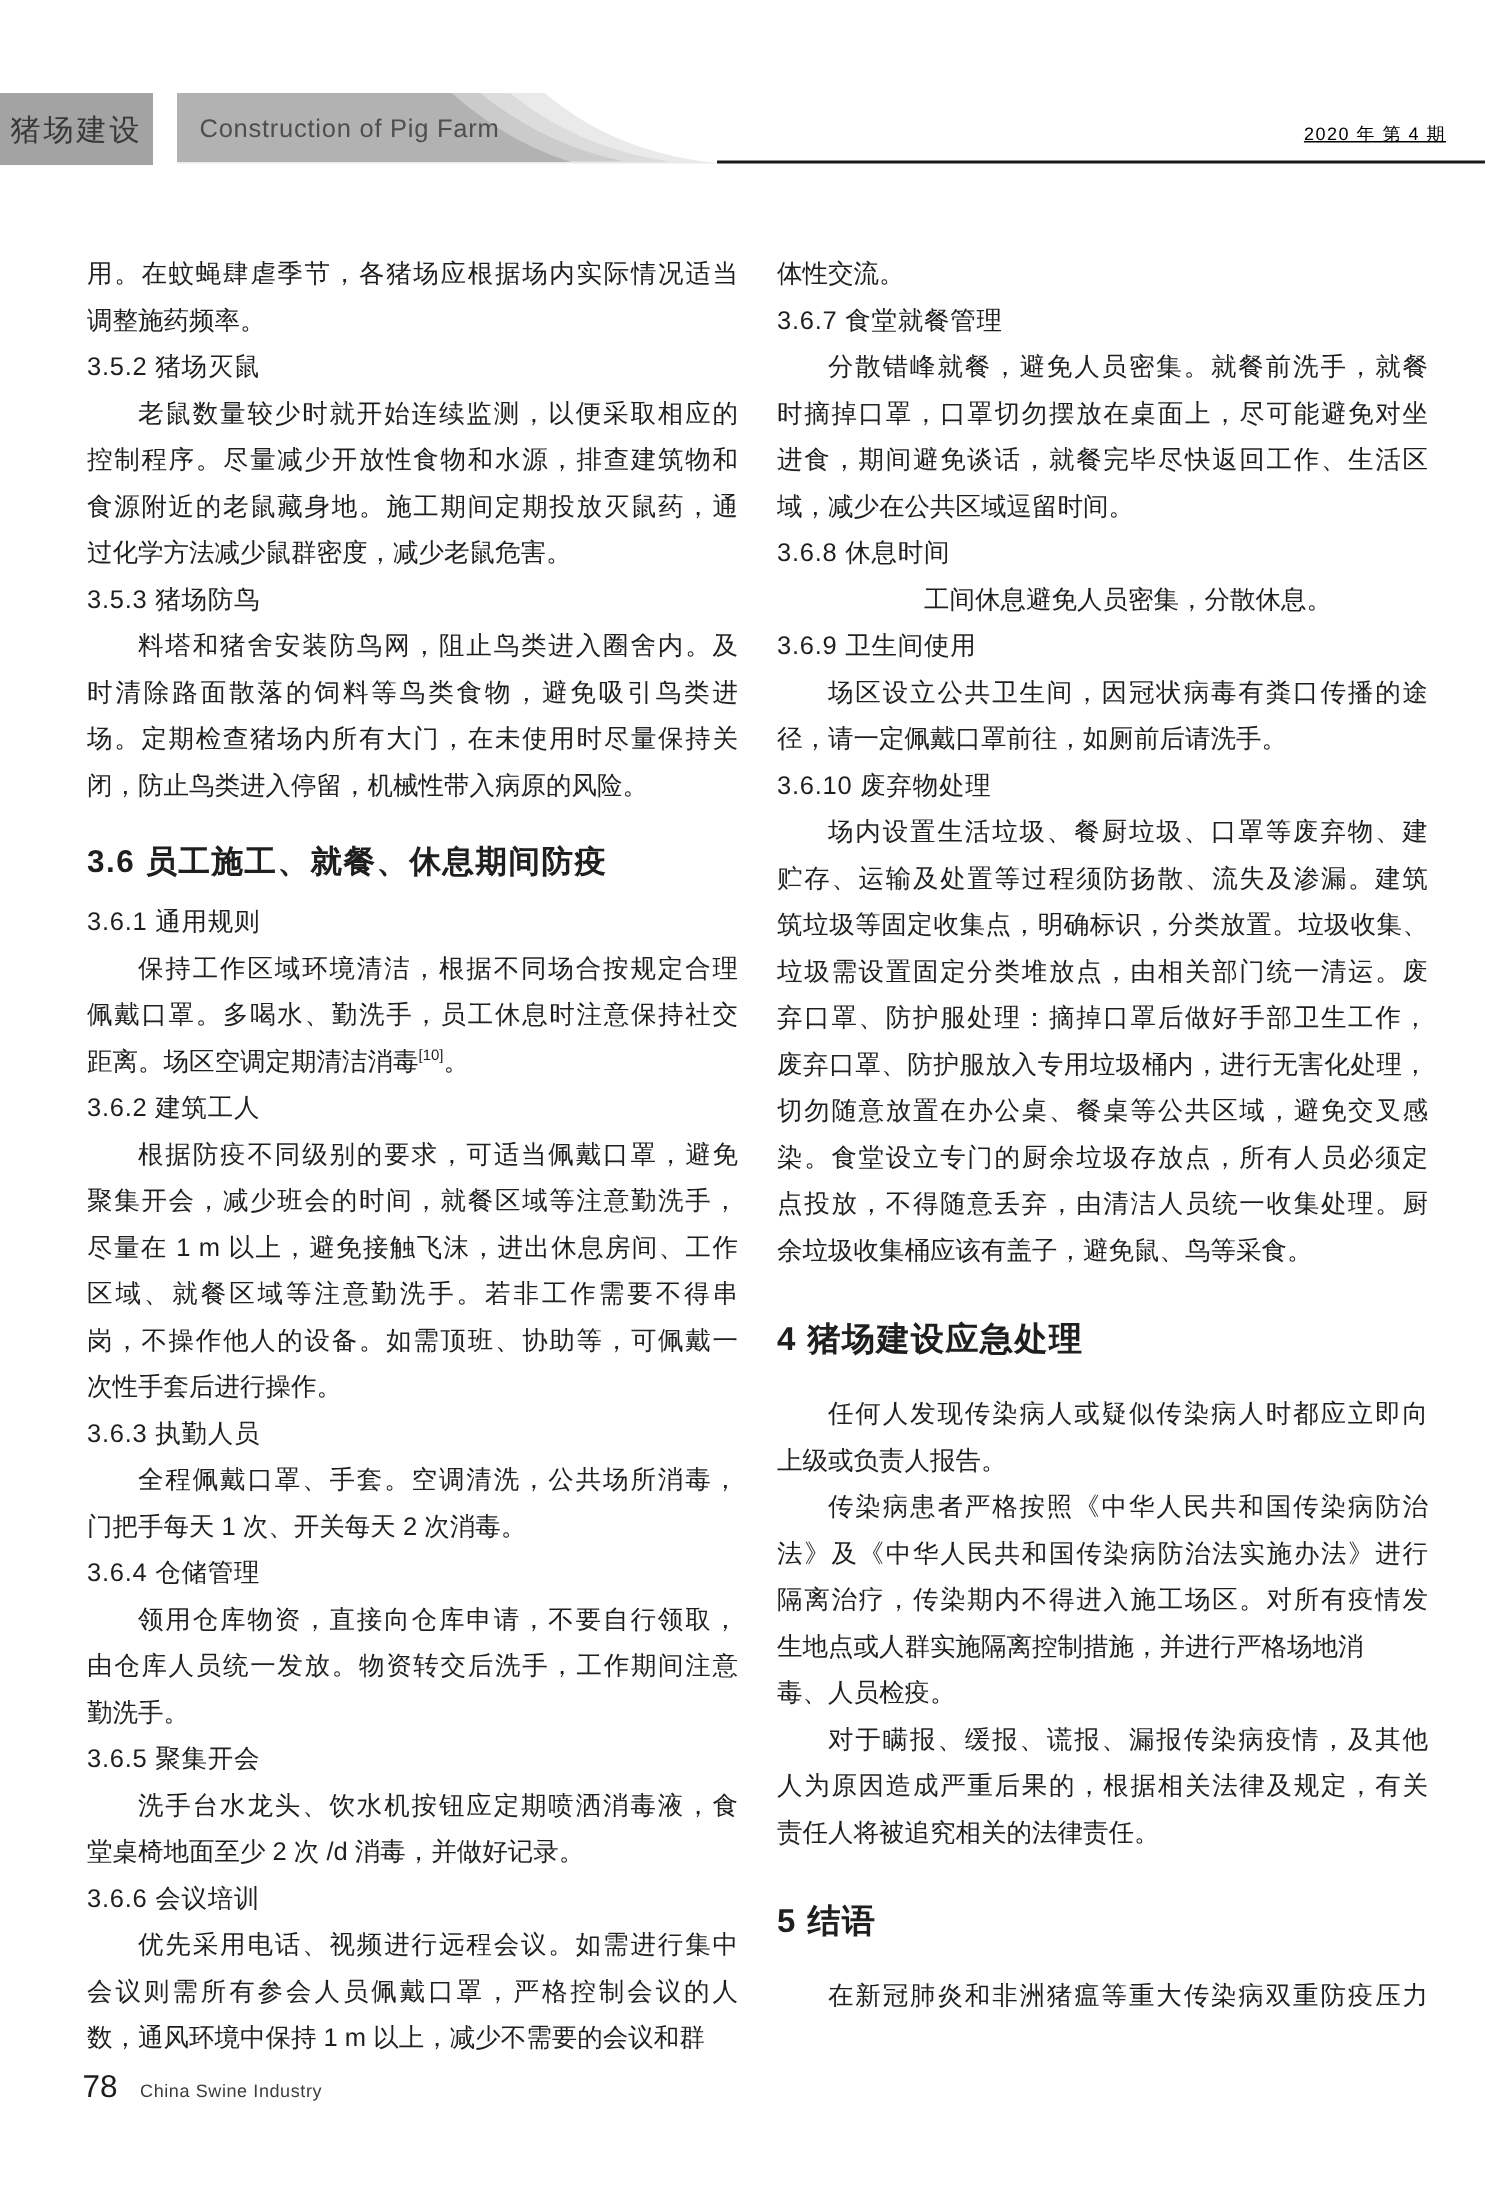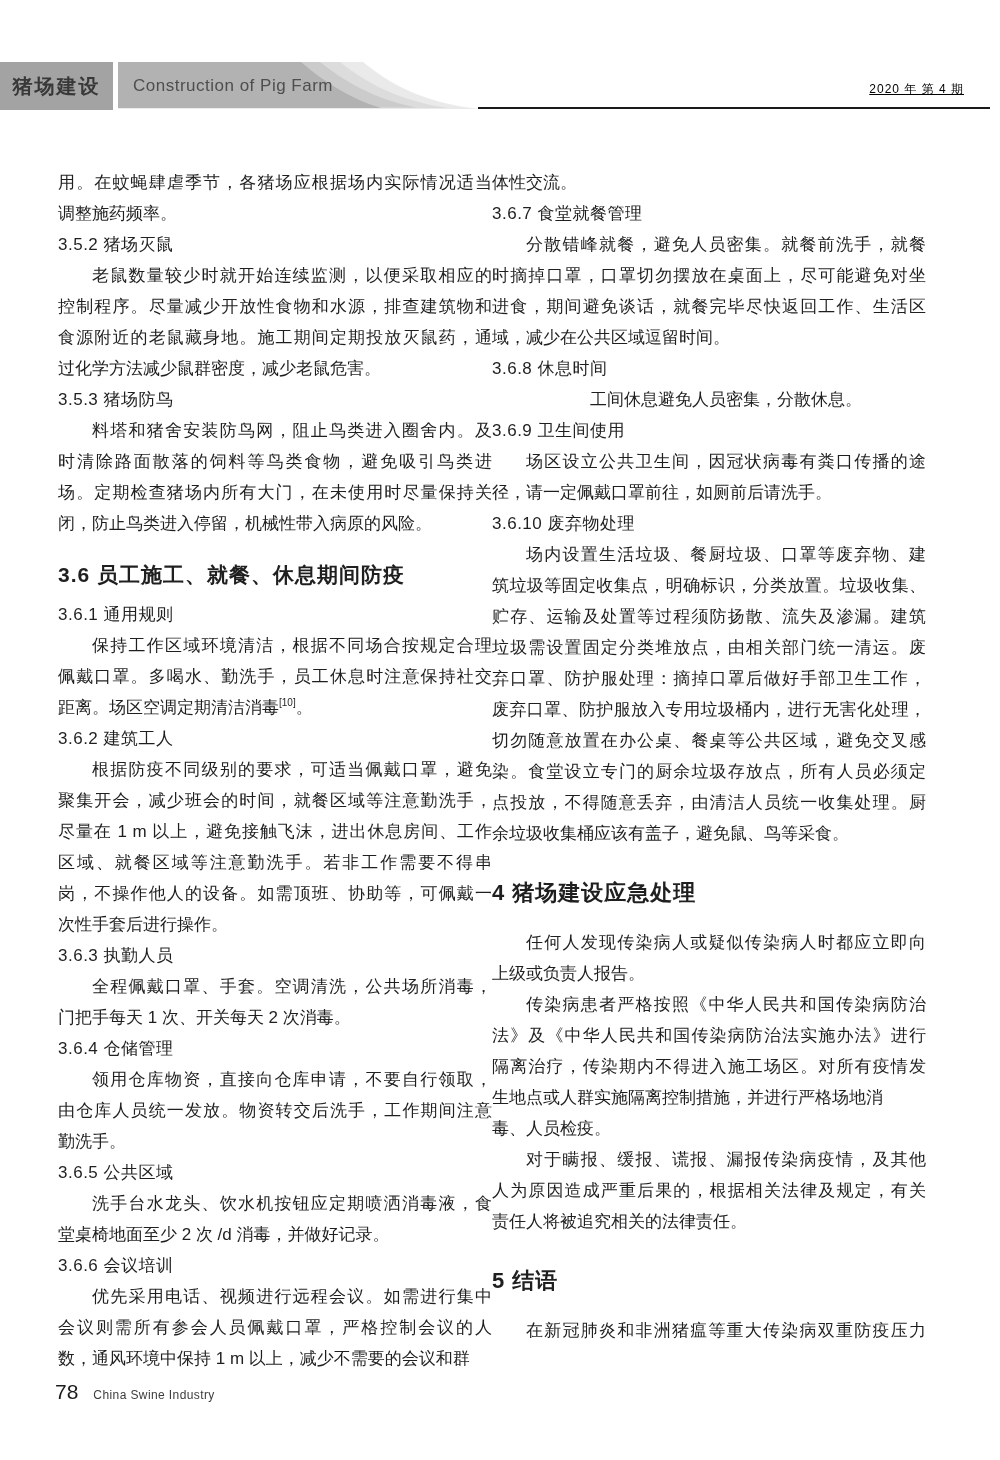--- a/index.html
+++ b/index.html
@@ -7,44 +7,44 @@
     position:relative;
     width:1000px;height:1460px;
     margin:0 auto;
     background:#ffffff;
     font-family:"Liberation Sans","DejaVu Sans",sans-serif;
     color:#1f1f1f;
     overflow:hidden;
   }
   
   .cat-box{
-    position:absolute;left:0;top:62px;width:113px;height:48px;
+    position:absolute;left:0;top:62px;width:102px;height:48px;
     background:#a3a3a3;
     display:flex;align-items:center;justify-content:center;
-    font-size:20px;letter-spacing:2px;color:#383838;font-weight:700;
+    font-size:20px;letter-spacing:2px;color:#383838;font-weight:400;
   }
   .banner{position:absolute;left:118px;top:62px;width:500px;height:48px;}
   .banner svg{display:block;}
   .banner-title{
     position:absolute;left:15px;top:0;height:48px;
     display:flex;align-items:center;
     font-size:17px;color:#4e4e4e;letter-spacing:0.5px;
   }
   .issue{
     position:absolute;top:81px;right:36px;
     font-size:12px;color:#000000;letter-spacing:1px;text-decoration:underline;
   }
   .header-rule{
     position:absolute;left:478px;top:107px;width:512px;height:2px;
     background:#1a1a1a;
   }
   
   .columns{
     position:absolute;left:58px;top:167px;width:894px;
-    display:flex;
+    display:flex;gap:26px;
   }
   .col{width:434px;}
   .ln{
     height:31px;line-height:31px;font-size:17px;
     white-space:nowrap;overflow:visible;
   }
   .fill,.first{
     white-space:normal;
     text-align:justify;text-align-last:justify;
     text-justify:inter-character;
@@ -118,21 +118,21 @@
         <div class="ln fill">区域、就餐区域等注意勤洗手。若非工作需要不得串</div>
         <div class="ln fill">岗，不操作他人的设备。如需顶班、协助等，可佩戴一</div>
         <div class="ln end">次性手套后进行操作。</div>
         <div class="ln h3">3.6.3 执勤人员</div>
         <div class="ln first">全程佩戴口罩、手套。空调清洗，公共场所消毒，</div>
         <div class="ln end">门把手每天 1 次、开关每天 2 次消毒。</div>
         <div class="ln h3">3.6.4 仓储管理</div>
         <div class="ln first">领用仓库物资，直接向仓库申请，不要自行领取，</div>
         <div class="ln fill">由仓库人员统一发放。物资转交后洗手，工作期间注意</div>
         <div class="ln end">勤洗手。</div>
-        <div class="ln h3">3.6.5 公共区域</div>
+        <div class="ln h3">3.6.5 聚集开会</div>
         <div class="ln first">洗手台水龙头、饮水机按钮应定期喷洒消毒液，食</div>
         <div class="ln end">堂桌椅地面至少 2 次 /d 消毒，并做好记录。</div>
         <div class="ln h3">3.6.6 会议培训</div>
         <div class="ln first">优先采用电话、视频进行远程会议。如需进行集中</div>
         <div class="ln fill">会议则需所有参会人员佩戴口罩，严格控制会议的人</div>
         <div class="ln end">数，通风环境中保持 1 m 以上，减少不需要的会议和群</div>
       </div>
     <div class="col">
         <div class="ln end">体性交流。</div>
         <div class="ln h3">3.6.7 食堂就餐管理</div>
@@ -140,22 +140,22 @@
         <div class="ln fill">时摘掉口罩，口罩切勿摆放在桌面上，尽可能避免对坐</div>
         <div class="ln fill">进食，期间避免谈话，就餐完毕尽快返回工作、生活区</div>
         <div class="ln end">域，减少在公共区域逗留时间。</div>
         <div class="ln h3">3.6.8 休息时间</div>
         <div class="ln firstend">工间休息避免人员密集，分散休息。</div>
         <div class="ln h3">3.6.9 卫生间使用</div>
         <div class="ln first">场区设立公共卫生间，因冠状病毒有粪口传播的途</div>
         <div class="ln end">径，请一定佩戴口罩前往，如厕前后请洗手。</div>
         <div class="ln h3">3.6.10 废弃物处理</div>
         <div class="ln first">场内设置生活垃圾、餐厨垃圾、口罩等废弃物、建</div>
+        <div class="ln fill">贮存、运输及处置等过程须防扬散、流失及渗漏。建筑</div>
         <div class="ln fill">筑垃圾等固定收集点，明确标识，分类放置。垃圾收集、</div>
-        <div class="ln fill">贮存、运输及处置等过程须防扬散、流失及渗漏。建筑</div>
         <div class="ln fill">垃圾需设置固定分类堆放点，由相关部门统一清运。废</div>
         <div class="ln fill">弃口罩、防护服处理：摘掉口罩后做好手部卫生工作，</div>
         <div class="ln fill">废弃口罩、防护服放入专用垃圾桶内，进行无害化处理，</div>
         <div class="ln fill">切勿随意放置在办公桌、餐桌等公共区域，避免交叉感</div>
         <div class="ln fill">染。食堂设立专门的厨余垃圾存放点，所有人员必须定</div>
         <div class="ln fill">点投放，不得随意丢弃，由清洁人员统一收集处理。厨</div>
         <div class="ln end">余垃圾收集桶应该有盖子，避免鼠、鸟等采食。</div>
         <div class="ln h2sp">4  猪场建设应急处理</div>
         <div class="ln first">任何人发现传染病人或疑似传染病人时都应立即向</div>
         <div class="ln end">上级或负责人报告。</div>

